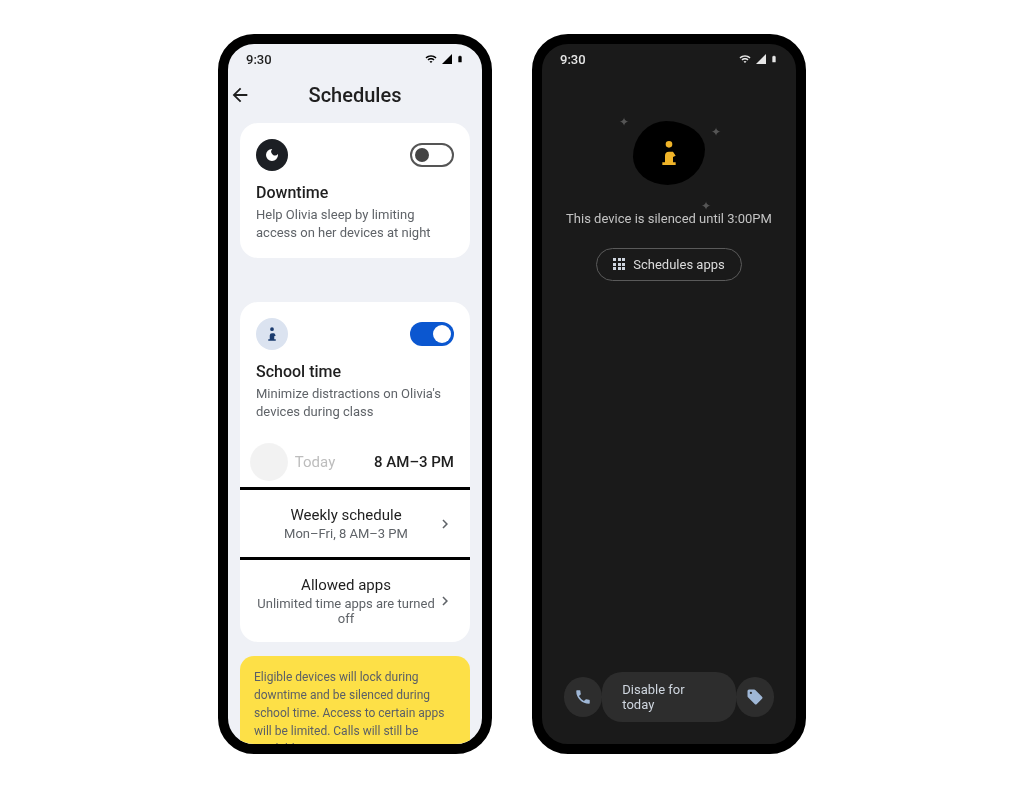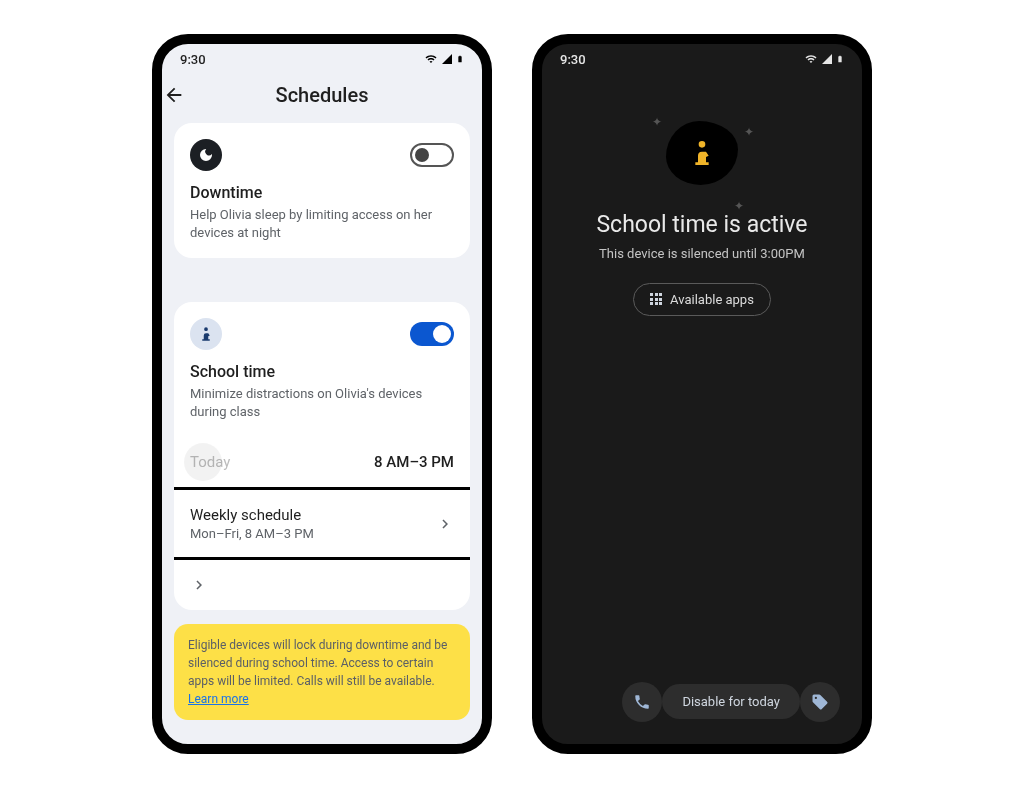--- a/index.html
+++ b/index.html
@@ -1,17 +1,17 @@
 <!DOCTYPE html>
 <html><head>
 <meta charset="utf-8">
 <style>
   * { box-sizing: border-box; margin: 0; padding: 0; font-family: -apple-system, BlinkMacSystemFont, "Segoe UI", Roboto, sans-serif; }
   body { background: #fff; width: 1024px; height: 787px; display: flex; justify-content: center; align-items: center; gap: 40px; }
-  .phone { width: 340px; height: 720px; border: 10px solid #000; border-radius: 36px; overflow: hidden; position: relative; }
+  .phone { width: 274px; height: 720px; border: 10px solid #000; border-radius: 36px; overflow: hidden; position: relative; }
   .phone-light { background: #EFF1F6; color: #1f1f1f; }
   .phone-dark { background: #1a1a1a; color: #e6e6e6; }
   .status-bar { display: flex; justify-content: space-between; align-items: center; padding: 8px 18px 4px; font-size: 13px; font-weight: 500; }
   .status-icons { display: flex; gap: 2px; align-items: center; }
   .header { display: flex; align-items: center; padding: 12px 0 16px; }
   .back-arrow { width: 24px; height: 24px; display:flex; align-items:center; justify-content:center; }
   .header-title { flex:1; text-align:center; font-size: 20px; font-weight: 500; margin-right:24px; }
   .content { padding: 0 12px; }
   .card { background:#fff; border-radius: 18px; padding: 16px 16px 16px; margin-bottom: 6px; }
   .card-head { display:flex; justify-content: space-between; align-items:center; margin-bottom: 12px; }
@@ -21,21 +21,21 @@
   .toggle { width: 44px; height: 24px; border-radius: 12px; position: relative; }
   .toggle.off { border:2px solid #555; background:transparent; }
   .toggle.off .knob { width:14px; height:14px; border-radius:50%; background:#444; position:absolute; left:3px; top:3px; }
   .toggle.on { background:#0b57d0; }
   .toggle.on .knob { width:18px; height:18px; border-radius:50%; background:#fff; position:absolute; right:3px; top:3px; }
   .card-title { font-size: 16px; font-weight: 500; margin-bottom: 4px; }
   .card-desc { font-size: 13px; color:#5f6368; line-height:1.4; }
   .list { background:#fff; border-radius: 16px; overflow:hidden; }
   .list-item { padding: 16px; border-top:3px solid #000000; display:flex; justify-content:space-between; align-items:center; }
   .list-item:first-child { border-top:none; }
-  .li-left { flex:1; min-width:0; }
+  .li-left { flex:1; min-width:0;text-align:center; }
   .li-title { font-size: 15px; font-weight: 400; color:#1f1f1f; }
   .li-sub { font-size: 13px; color:#5f6368; margin-top:2px; }
   .li-right { font-size: 15px; font-weight:500; display:flex; align-items:center; }
   .chev { width:18px; height:18px; }
   .today-label { color:#bdbdbd; position:relative; }
   .ripple { position:absolute; left:-6px; top:-10px; width:38px; height:38px; border-radius:50%; background:rgba(0,0,0,0.05); }
   .info-box { background:#fde047; border-radius: 14px; padding: 12px 14px; margin-top: 14px; font-size: 12px; color:#5b5f66; line-height:1.5; }
   .info-box a { color:#1a73e8; text-decoration: underline; }
 
   
@@ -123,20 +123,24 @@
           <div class="li-title">Weekly schedule</div>
           <div class="li-sub">Mon–Fri, 8 AM–3 PM</div>
         </div>
         <div class="li-right">
             <svg class="chev" viewBox="0 0 24 24">
               <path fill="#5f6368" d="M10 6L8.59 7.41 13.17 12l-4.58 4.59L10 18l6-6z"></path>
             </svg>
           </div>
       </div>
       <div class="list-item">
+        <div class="li-left">
+          <div class="li-title">Allowed apps</div>
+          <div class="li-sub">Unlimited time apps are turned off</div>
+        </div>
         <div class="li-right">
             <svg class="chev" viewBox="0 0 24 24">
               <path fill="#5f6368" d="M10 6L8.59 7.41 13.17 12l-4.58 4.59L10 18l6-6z"></path>
             </svg>
           </div>
       </div>
     </div>
 
     <div class="info-box">
       <span>Eligible devices will lock during downtime and be silenced during school time. Access to certain apps will be limited. Calls will still be available.</span>
@@ -165,35 +169,34 @@
     <div style="position:relative;">
       <span class="sparkle" style="left:-14px; top:-6px;">✦</span>
       <span class="sparkle" style="right:-16px; top:4px;">✦</span>
       <span class="sparkle" style="right:-6px; bottom:-2px;">✦</span>
       <div class="blob">
         <svg width="32" height="32" viewBox="0 0 24 24">
             <path fill="#f0b429" d="M12 3a2.5 2.5 0 110 5 2.5 2.5 0 010-5zM7 21v-2h2v-5a3 3 0 013-3h3l2 3-2 1v4h2v2H7z"></path>
           </svg>
       </div>
     </div>
-    <div class="dark-title">School time is active</div>
     <div class="dark-sub">This device is silenced until 3:00PM</div>
     <div class="pill-btn">
       <div class="grid-icon">
           <span></span>
           <span></span>
           <span></span>
           <span></span>
           <span></span>
           <span></span>
           <span></span>
           <span></span>
           <span></span>
         </div>
-      <span>Available apps</span>
+      <span>Schedules apps</span>
     </div>
   </div>
 
   <div class="bottom-bar">
     <div class="circle-btn">
       <svg width="18" height="18" viewBox="0 0 24 24">
           <path fill="#9fb7d6" d="M6.62 10.79a15.05 15.05 0 006.59 6.59l2.2-2.2a1 1 0 011.05-.24 11.36 11.36 0 003.55.57 1 1 0 011 1V20a1 1 0 01-1 1A17 17 0 013 4a1 1 0 011-1h3.5a1 1 0 011 1 11.36 11.36 0 00.57 3.55 1 1 0 01-.24 1.05z"></path>
         </svg>
     </div>
     <div class="disable-btn">Disable for today</div>

